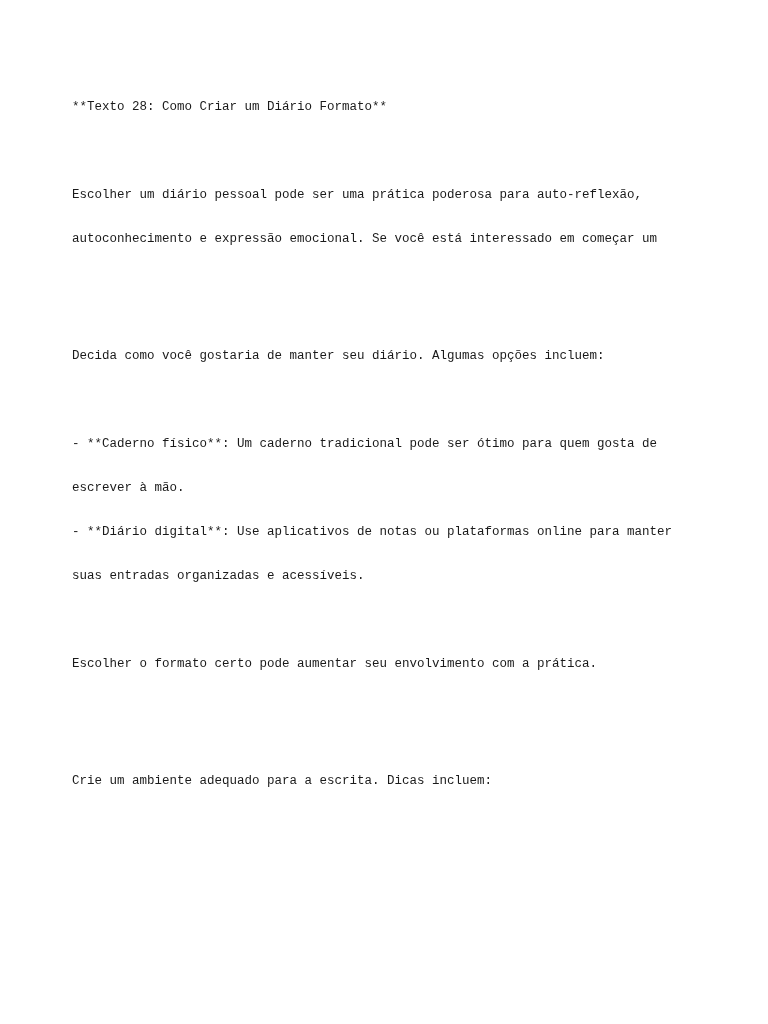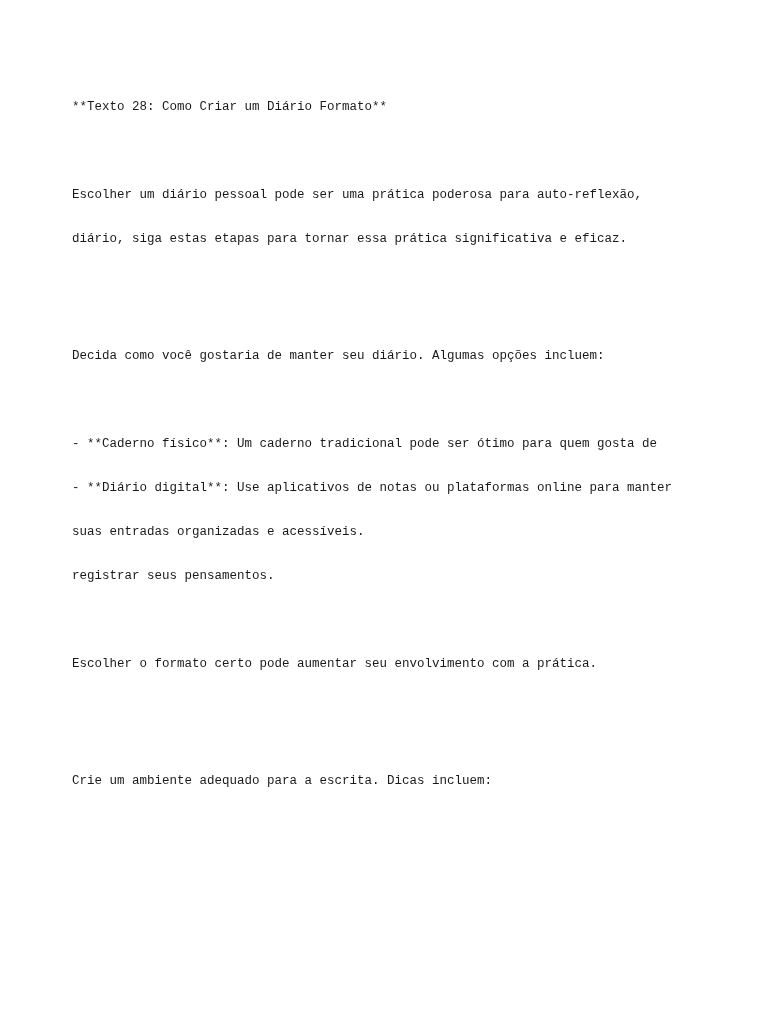--- a/index.html
+++ b/index.html
@@ -17,30 +17,30 @@
     }
     .line { display: block; height: 14.65px; }
   </style>
 </head>
 <body>
 
 <div class="page">
   <span class="line">**Texto 28: Como Criar um Diário Formato**</span>
   <span class="line"></span>
   <span class="line">Escolher um diário pessoal pode ser uma prática poderosa para auto-reflexão,</span>
-  <span class="line">diário, siga estas etapas para tornar essa prática significativa e eficaz.</span>
+  <span class="line">autoconhecimento e expressão emocional. Se você está interessado em começar um</span>
   <span class="line"></span>
 
   
   <span class="line">Decida como você gostaria de manter seu diário. Algumas opções incluem:</span>
   <span class="line"></span>
   <span class="line">- **Caderno físico**: Um caderno tradicional pode ser ótimo para quem gosta de</span>
+  <span class="line">escrever à mão.</span>
   <span class="line">- **Diário digital**: Use aplicativos de notas ou plataformas online para manter</span>
   <span class="line">suas entradas organizadas e acessíveis.</span>
-  <span class="line">registrar seus pensamentos.</span>
   <span class="line"></span>
   <span class="line">Escolher o formato certo pode aumentar seu envolvimento com a prática.</span>
   <span class="line"></span>
 
   
   <span class="line">Crie um ambiente adequado para a escrita. Dicas incluem:</span>
   
   
   
   

